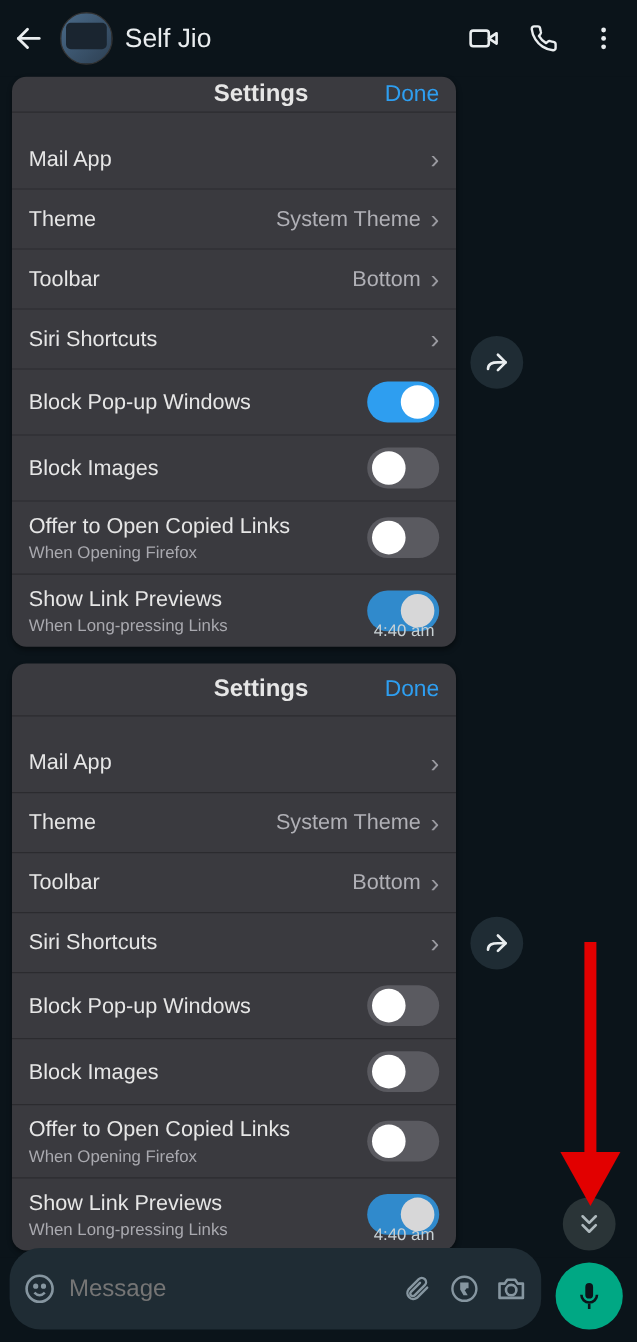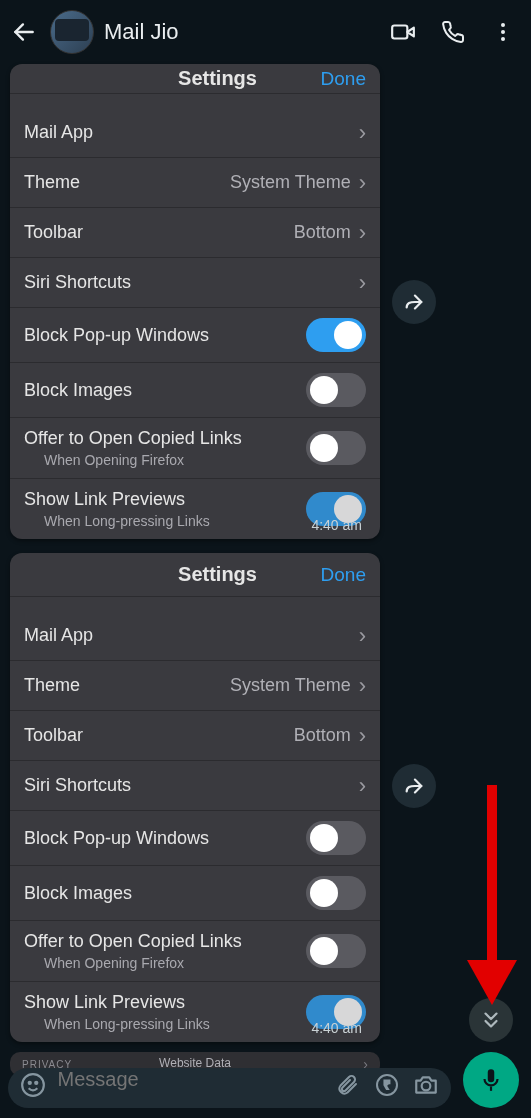--- a/index.html
+++ b/index.html
@@ -53,21 +53,21 @@
   .card-head-title { color:#e6e6e6; font-size:20px; font-weight:600;}
   .card-done { position:absolute; right:14px; color:#2e9ef0; font-size:19px;text-align:center;}
   .row {
     display:flex; align-items:center;
     min-height:50px;
     padding: 10px 14px;
     border-bottom:1px solid rgba(0,0,0,0.25);
   }
   .row:last-child{border-bottom:none;gap:27px;}
   .row-label { flex:1; color:#e6e6e6; font-size:18px;}
-  .row-sub { color:#a9a9af; font-size:14px; margin-top:3px;margin-left:20px;}
+  .row-sub { color:#a9a9af; font-size:14px; margin-top:3px;}
   .row-col { flex:1; display:flex; flex-direction:column; justify-content:center;}
   .row-value { color:#b0b0b6; font-size:18px; margin-right:8px;}
   .chev { color:#9a9aa0; font-size:22px; font-weight:300;}
   .toggle {
     width:60px; height:34px; border-radius:17px; position:relative;
     background:#5a5a60;
   }
   .toggle.on { background:#2e9ef0;}
   .knob {
     position:absolute; top:3px; width:28px; height:28px; border-radius:50%;
@@ -115,23 +115,23 @@
   }
   .arrow-head {
     position:absolute; left:8px; top:175px;
     width:0; height:0;
     border-left:25px solid transparent;
     border-right:25px solid transparent;
     border-top:45px solid #e20000;
   }
   .input-bar {
     position:absolute; left:8px; right:80px; bottom:10px;
-    height:40px; background:#1f2c34;
+    height:68px; background:#1f2c34;
     border-radius:26px;
-    display:flex; align-items:flex-start; padding:0 10px; gap:10px;
+    display:flex; align-items:center; padding:0 10px; gap:10px;
   }
   .msg-ph { flex:1; color:#6d7a80; font-size:20px; background:transparent; border:none; outline:none;}
   .ib-icon { width:34px; height:34px; display:flex; align-items:center; justify-content:center; color:#8a9aa0;}
   .mic-btn {
     position:absolute; right:12px; bottom:10px;
     width:56px; height:56px; border-radius:50%;
     background:#00a884;
     display:flex; align-items:center; justify-content:center;
   }
   svg { display:block;}
@@ -140,21 +140,21 @@
 <body>
 
 <div class="header">
   <div class="back-btn">
     <svg width="26" height="26" viewBox="0 0 24 24" fill="none" stroke="#e9edef" stroke-width="2.2" stroke-linecap="round" stroke-linejoin="round">
         <line x1="20" y1="12" x2="4" y2="12"></line>
         <polyline points="11 5 4 12 11 19"></polyline>
       </svg>
   </div>
   <div class="avatar"></div>
-  <div class="chat-title">Mail Jio</div>
+  <div class="chat-title">Self Jio</div>
   <div class="hicon">
     <svg width="26" height="26" viewBox="0 0 24 24" fill="none" stroke="#e9edef" stroke-width="2" stroke-linecap="round" stroke-linejoin="round">
         <rect x="2" y="6" width="14" height="12" rx="2"></rect>
         <polygon points="22 8 16 12 22 16 22 8"></polygon>
       </svg>
   </div>
   <div class="hicon">
     <svg width="24" height="24" viewBox="0 0 24 24" fill="none" stroke="#e9edef" stroke-width="2" stroke-linecap="round" stroke-linejoin="round">
         <path d="M22 16.92v3a2 2 0 0 1-2.18 2 19.86 19.86 0 0 1-8.63-3.07 19.5 19.5 0 0 1-6-6A19.86 19.86 0 0 1 2.12 4.18 2 2 0 0 1 4.11 2h3a2 2 0 0 1 2 1.72c.12.9.33 1.78.62 2.63a2 2 0 0 1-.45 2.11L8.09 9.91a16 16 0 0 0 6 6l1.45-1.19a2 2 0 0 1 2.11-.45c.85.29 1.73.5 2.63.62A2 2 0 0 1 22 16.92z"></path>
       </svg>

